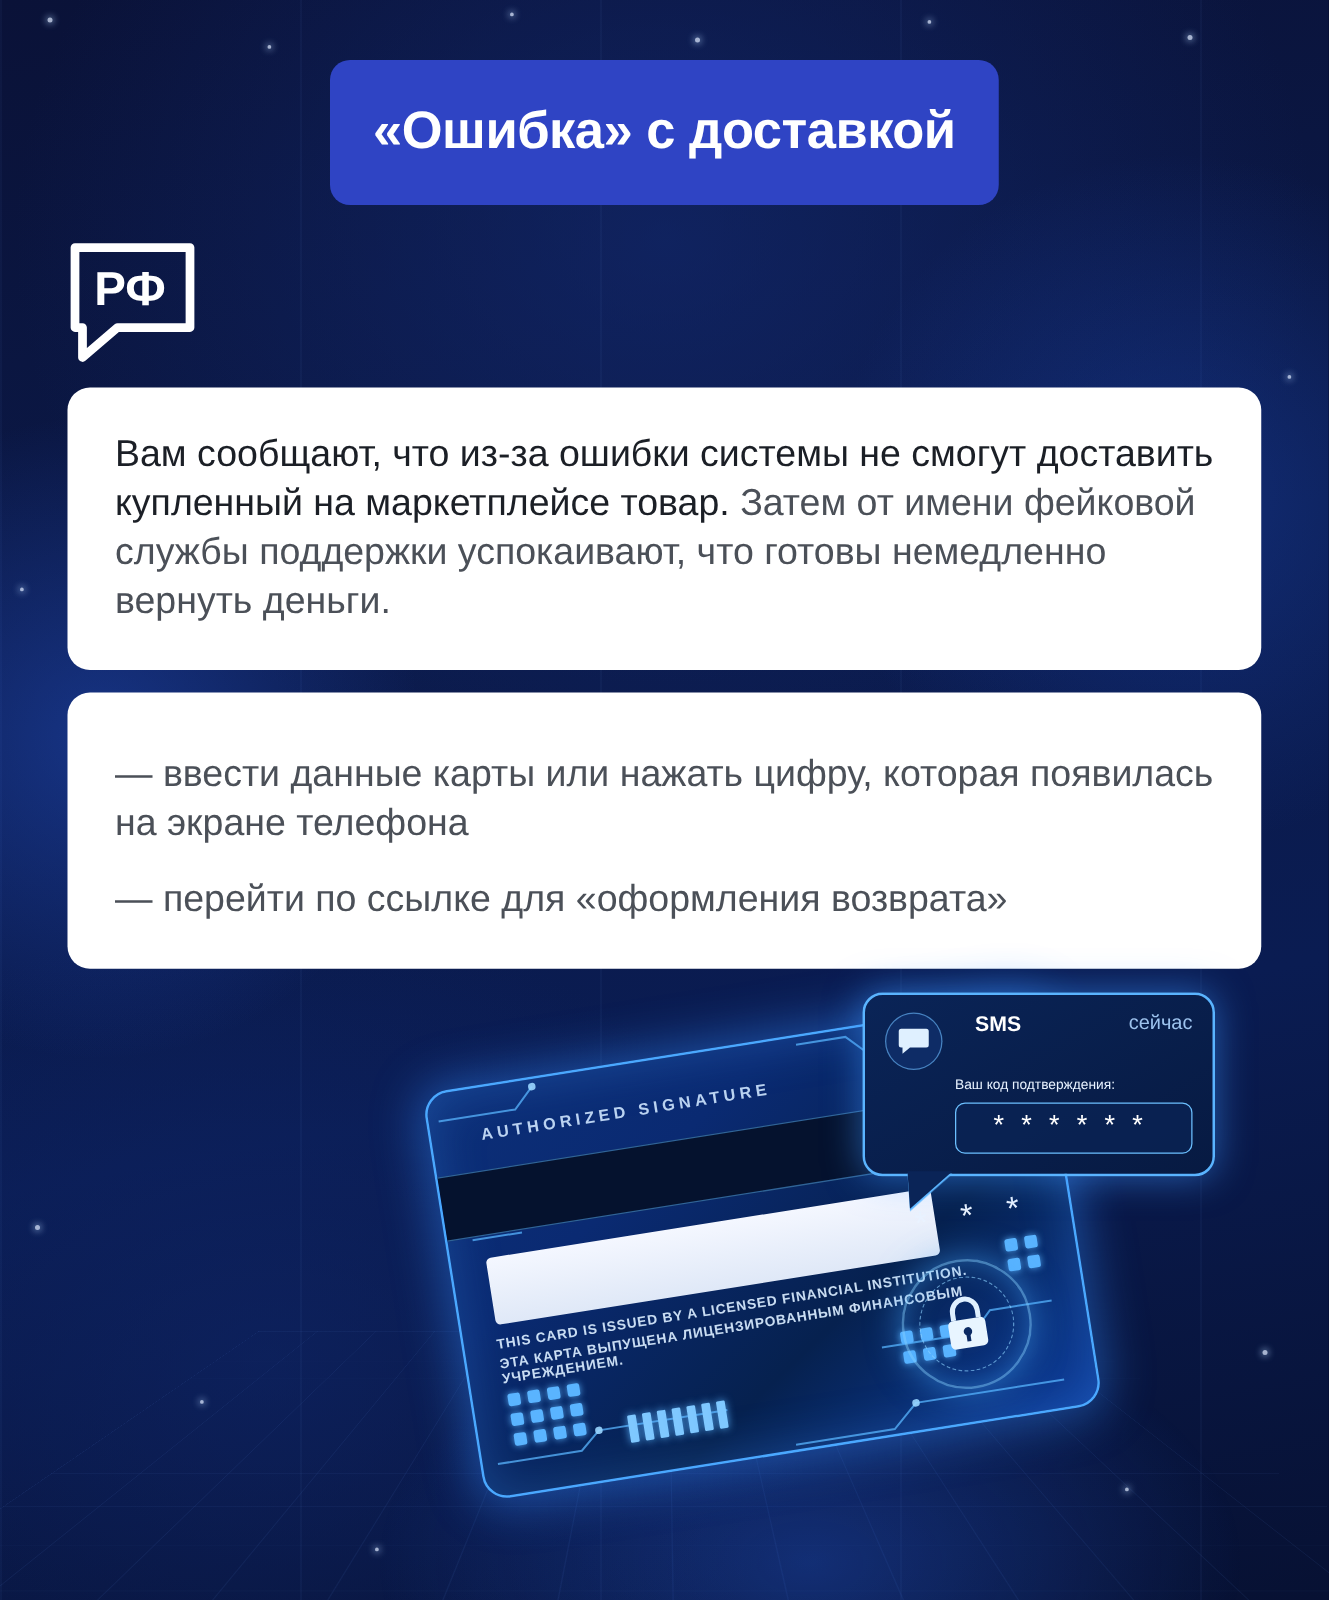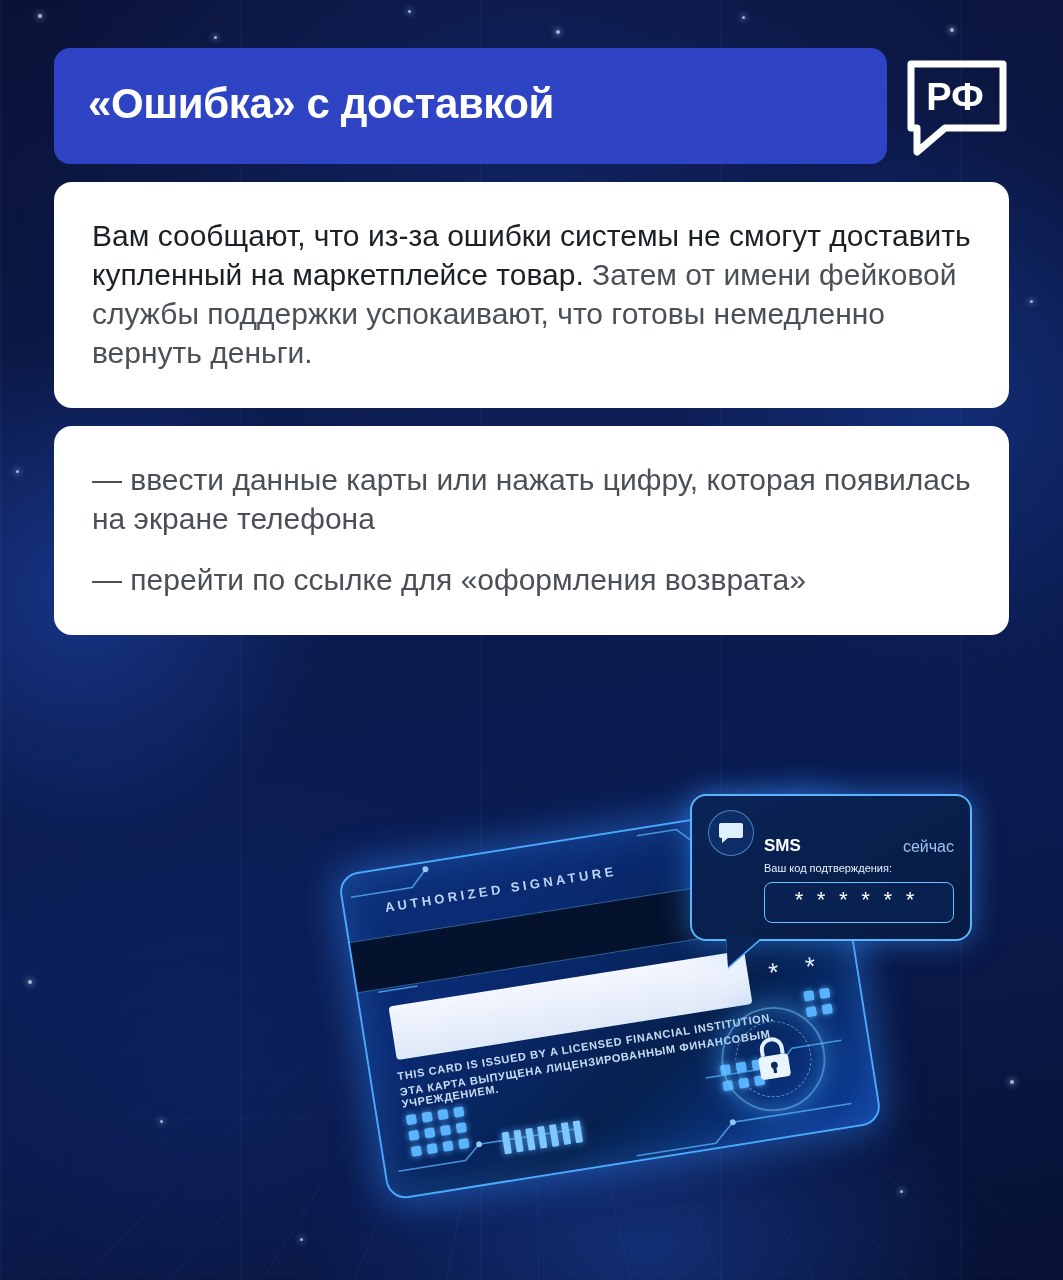--- a/index.html
+++ b/index.html
@@ -78,20 +78,21 @@
   .content {
     position: relative;
     padding: 48px 54px 0 54px;
   }
 
   
   .header-row {
     display: flex;
     align-items: center;
     gap: 18px;
+    flex-direction: column;
   }
 
   .title-bar {
     flex: 1;
     background: #2f44c4;
     border-radius: 16px;
     padding: 26px 34px 30px 34px;
     display: flex;
     align-items: center;
     min-height: 116px;
@@ -138,20 +139,21 @@
     font-size: 30px;
     font-weight: 700;
     margin-bottom: 22px;
   }
 
   .bullet {
     color: #4b5058;
     font-size: 30px;
     line-height: 1.30;
     margin-bottom: 22px;
+    margin-top: 12px;
   }
   .bullet:last-child { margin-bottom: 0; }
 
   
   .illustration {
     position: absolute;
     left: 0; right: 0; bottom: 0;
     height: 470px;
     pointer-events: none;
   }
@@ -277,21 +279,21 @@
     content: "";
     position: absolute;
     left: 34px;
     bottom: -28px;
     width: 0; height: 0;
     border-left: 2px solid transparent;
     border-top: 30px solid #0a2457;
     border-right: 34px solid transparent;
     filter: drop-shadow(0 2px 0 #5ab4ff);
   }
-  .sms-head { display: flex; align-items: flex-end; gap: 10px; }
+  .sms-head { display: flex; align-items: flex-start; gap: 26px; }
   .sms-avatar {
     width: 46px; height: 46px; border-radius: 50%;
     background: #0e2c66;
     border: 1px solid rgba(110,190,255,.6);
     display: flex; align-items: center; justify-content: center;
     flex: none;
   }
   .sms-title { color: #ffffff; font-size: 17px; font-weight: 700; flex: 1; }
   .sms-time { color: #9dc3ee; font-size: 16px; }
   .sms-body { color: #e8f2ff; font-size: 11px; margin: 6px 0 8px 56px; }

